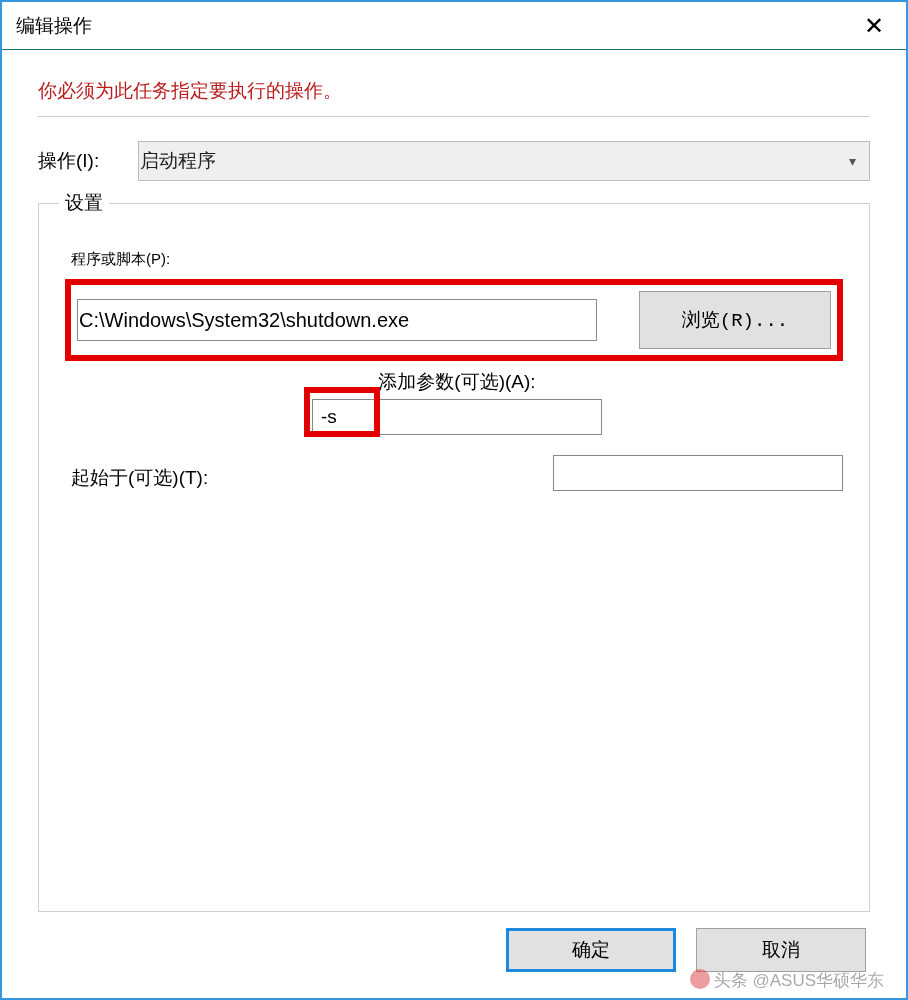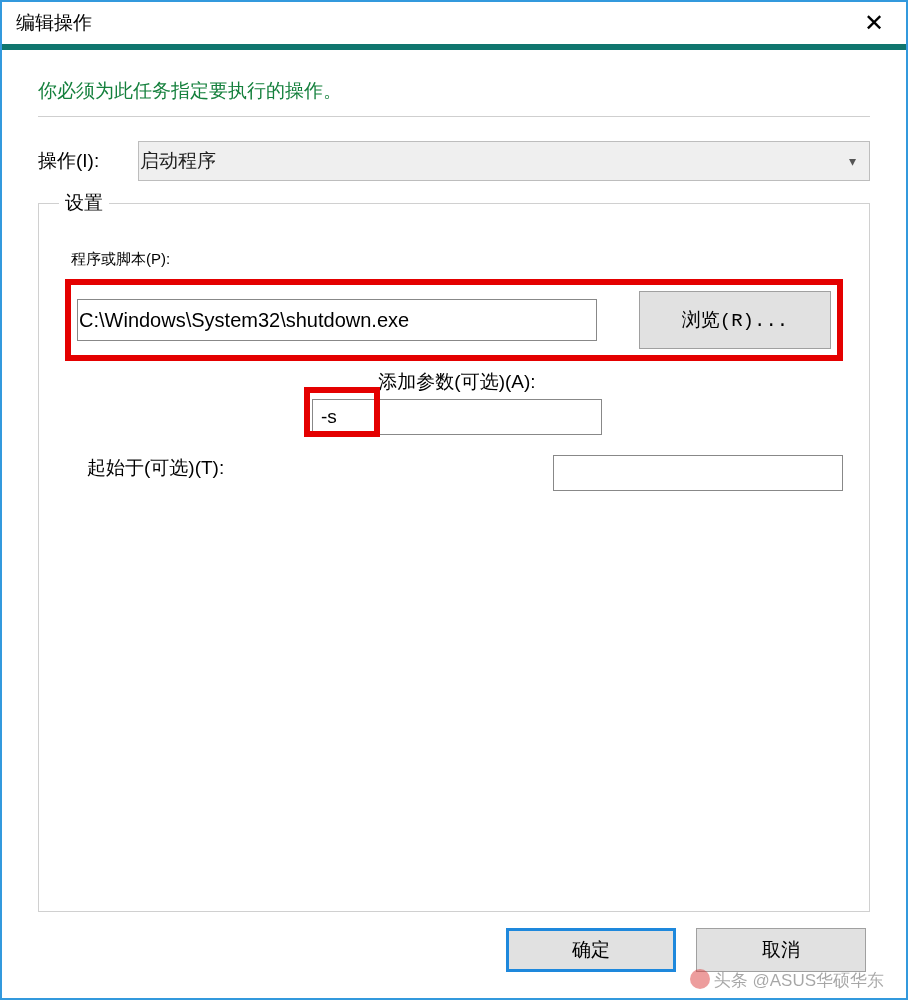--- a/index.html
+++ b/index.html
@@ -17,39 +17,39 @@
     overflow: hidden;
   }
   .titlebar {
     height: 48px;
     display: flex;
     align-items: center;
     justify-content: space-between;
     padding: 0 14px 0 14px;
     font-size: 19px;
     color: #000;
-    border-bottom: 6px solid #0f766e;
+    border-bottom: 1px solid #0f766e;
   }
   .close-btn {
     width: 52px;
     height: 48px;
     display: flex;
     align-items: center;
     justify-content: center;
     font-size: 24px;
     line-height: 1;
     cursor: default;
     margin-right: -8px;
   }
   .content {
     padding: 28px 36px 0 36px;
   }
   .instruction {
     font-size: 19px;
-    color: #15803d;
+    color: #b91c1c;
     margin-bottom: 12px;
   }
   .separator {
     border: none;
     border-top: 1px solid #cfcfcf;
     margin-bottom: 24px;
   }
   .form-row {
     display: flex;
     align-items: center;
@@ -162,23 +162,23 @@
     position: absolute;
     left: -8px;
     top: -8px;
     width: 76px;
     height: 50px;
     border: 6px solid #e40000;
     pointer-events: none;
   }
   .start-in-row {
     display: flex;
-    align-items: flex-start;
+    align-items: flex-end;
     margin-top: 16px;
-    margin-left: 22px;
+    margin-left: 6px;
   }
   .startin-input {
     width: 290px;
     height: 36px;
     border: 1px solid #888;
     font-size: 19px;
     font-family: inherit;
     padding: 2px 8px;
   }
   .button-row {

